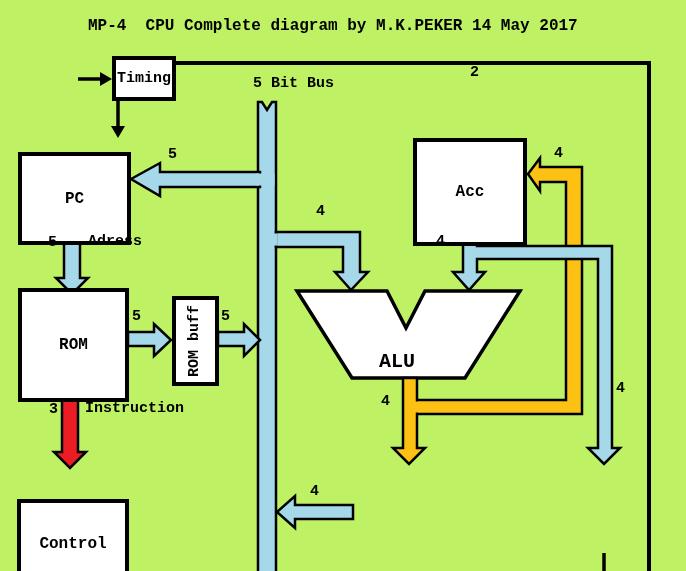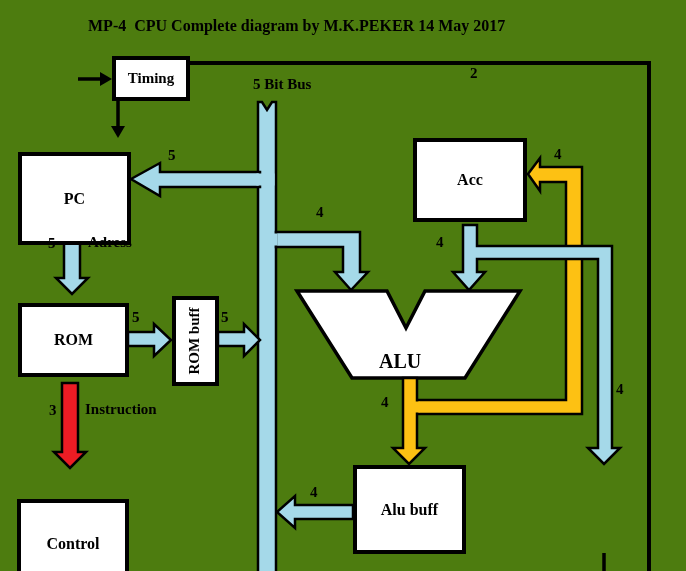--- a/index.html
+++ b/index.html
@@ -1,18 +1,18 @@
 <!DOCTYPE html>
 <html><head>
 <meta charset="utf-8">
 <style>
   html,body{margin:0;padding:0;background:#fff;}
   #stage{
-    position:relative;width:686px;height:571px;background:#4d7c0f;overflow:hidden;
-    font-family:Liberation Serif, serif;
+    position:relative;width:686px;height:571px;background:#bef264;overflow:hidden;
+    font-family:Liberation Mono, monospace;
   }
   #diagram-svg{position:absolute;left:0;top:0;}
   .box{
     position:absolute;box-sizing:border-box;border:4px solid #000;background:#fff;
     display:flex;align-items:center;justify-content:center;
     font-weight:bold;font-size:16px;color:#000;
   }
   .lbl{
     position:absolute;font-weight:bold;font-size:15px;color:#000;white-space:pre;line-height:1.1;
   }
@@ -63,41 +63,38 @@
     <polygon points="403,378 417,378 417,448 425,448 409,464 393,448 403,448" stroke="#000" stroke-width="2.5" fill="#FDC113"></polygon>
     <rect x="414.5" y="401.5" width="5" height="11" stroke="none" fill="#FDC113"></rect>
 
     <polygon points="463,225 477,225 477,246 612,246 612,448 620,448 604,464 588,448 598,448 598,259 477,259 477,272 485,272 469,290 453,272 463,272" stroke="#000" stroke-width="2.5" fill="#A5D9E9"></polygon>
 
     <polygon points="62,383 78,383 78,452 86,452 70,468 54,452 62,452" stroke="#000" stroke-width="2.5" fill="#EC1C24"></polygon>
   </svg>
 
   <div class="title">MP-4  CPU Complete diagram by M.K.PEKER 14 May 2017</div>
 
-  <div class="box" style="left:112px;top:56px;width:78px;height:45px;font-size:15px;">
+  <div class="box" style="left:112px;top:56px;width:64px;height:45px;font-size:15px;">
     <span>Timing</span>
   </div>
   <div class="box" style="left:18px;top:152px;width:113px;height:93px;text-align:right;">
     <span>PC</span>
   </div>
-  <div class="box" style="left:18px;top:303px;width:111px;height:74px;">
+  <div class="box" style="left:18px;top:288px;width:111px;height:114px;">
     <span>ROM</span>
   </div>
   <div class="box" style="left:172px;top:296px;width:47px;height:90px;"></div>
   <div class="rot">ROM buff</div>
   <div class="box" style="left:17px;top:467px;width:112px;height:89px;margin-top:32px;">
     <span>Control</span>
   </div>
-  <div class="box" style="left:413px;top:138px;width:114px;height:84px;">
+  <div class="box" style="left:413px;top:138px;width:114px;height:108px;">
     <span>Acc</span>
   </div>
   <div class="alu-lbl">ALU</div>
-  <div class="box" style="left:353px;top:465px;width:113px;height:89px;">
-    <span>Alu buff</span>
-  </div>
 
   <div class="lbl" style="left:253px;top:76px;">5 Bit Bus</div>
   <div class="lbl" style="left:470px;top:65px;">2</div>
   <div class="lbl" style="left:168px;top:147px;">5</div>
   <div class="lbl" style="left:48px;top:235px;">5</div>
   <div class="lbl" style="left:88px;top:234px;">Adress</div>
   <div class="lbl" style="left:132px;top:309px;">5</div>
   <div class="lbl" style="left:221px;top:309px;">5</div>
   <div class="lbl" style="left:49px;top:402px;">3</div>
   <div class="lbl" style="left:85px;top:401px;">Instruction</div>

